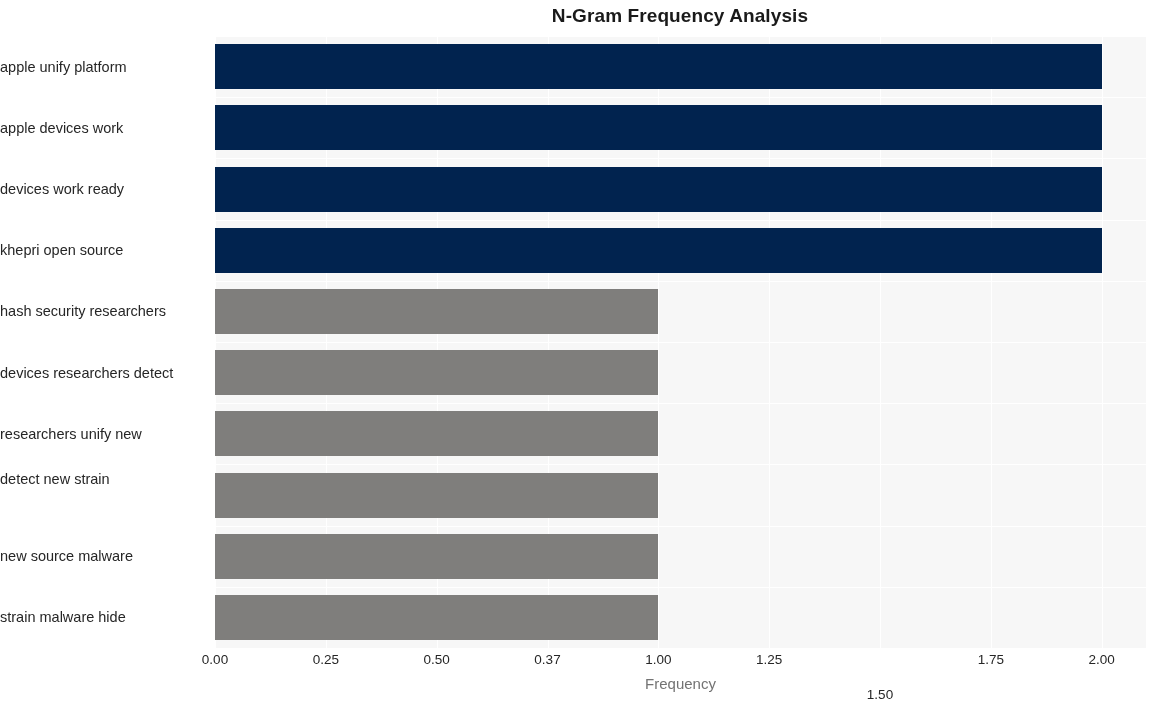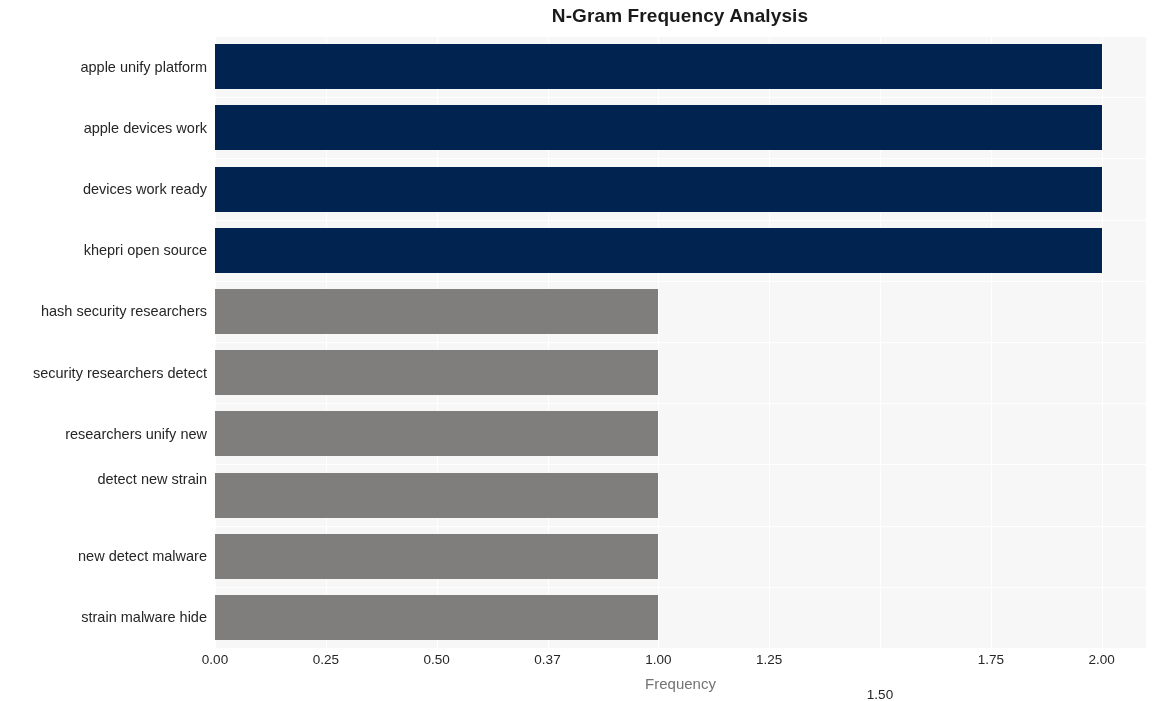--- a/index.html
+++ b/index.html
@@ -75,21 +75,21 @@
     position: absolute;
     left: 0;
     top: 36px;
     width: 207px;
     height: 612px;
   }
   .ytick {
     position: absolute;
     right: 0;
     width: 207px;
-    text-align: right;
+    text-align: left;
     font-size: 14.5px;
     color: #262626;
     white-space: nowrap;
     transform: translateY(-50%);
   }
 
   
   #x-tick-labels {
     position: absolute;
     left: 215px;
@@ -161,24 +161,24 @@
         <div class="bar" title="strain malware hide: 1" style="top: 558.9px; width: 443.333px; background: rgb(127, 126, 124); height: 45px;"></div>
       </div>
   </div>
 
   <div id="y-tick-labels">
       <div class="ytick" style="top: 30.6px;">apple unify platform</div>
       <div class="ytick" style="top: 91.8px;">apple devices work</div>
       <div class="ytick" style="top: 153px;">devices work ready</div>
       <div class="ytick" style="top: 214.2px;">khepri open source</div>
       <div class="ytick" style="top: 275.4px;">hash security researchers</div>
-      <div class="ytick" style="top: 336.6px;">security researchers detect</div>
+      <div class="ytick" style="top: 336.6px;">devices researchers detect</div>
       <div class="ytick" style="top: 397.8px;">researchers unify new</div>
       <div class="ytick" style="top: 443px;">detect new strain</div>
-      <div class="ytick" style="top: 520.2px;">new detect malware</div>
+      <div class="ytick" style="top: 520.2px;">new source malware</div>
       <div class="ytick" style="top: 581.4px;">strain malware hide</div>
     </div>
 
   <div id="x-tick-labels">
       <div class="xtick" style="left: 0px;">0.00</div>
       <div class="xtick" style="left: 110.833px;">0.25</div>
       <div class="xtick" style="left: 221.667px;">0.50</div>
       <div class="xtick" style="left: 332.5px;">0.37</div>
       <div class="xtick" style="left: 443.333px;">1.00</div>
       <div class="xtick" style="left: 554.167px;">1.25</div>

